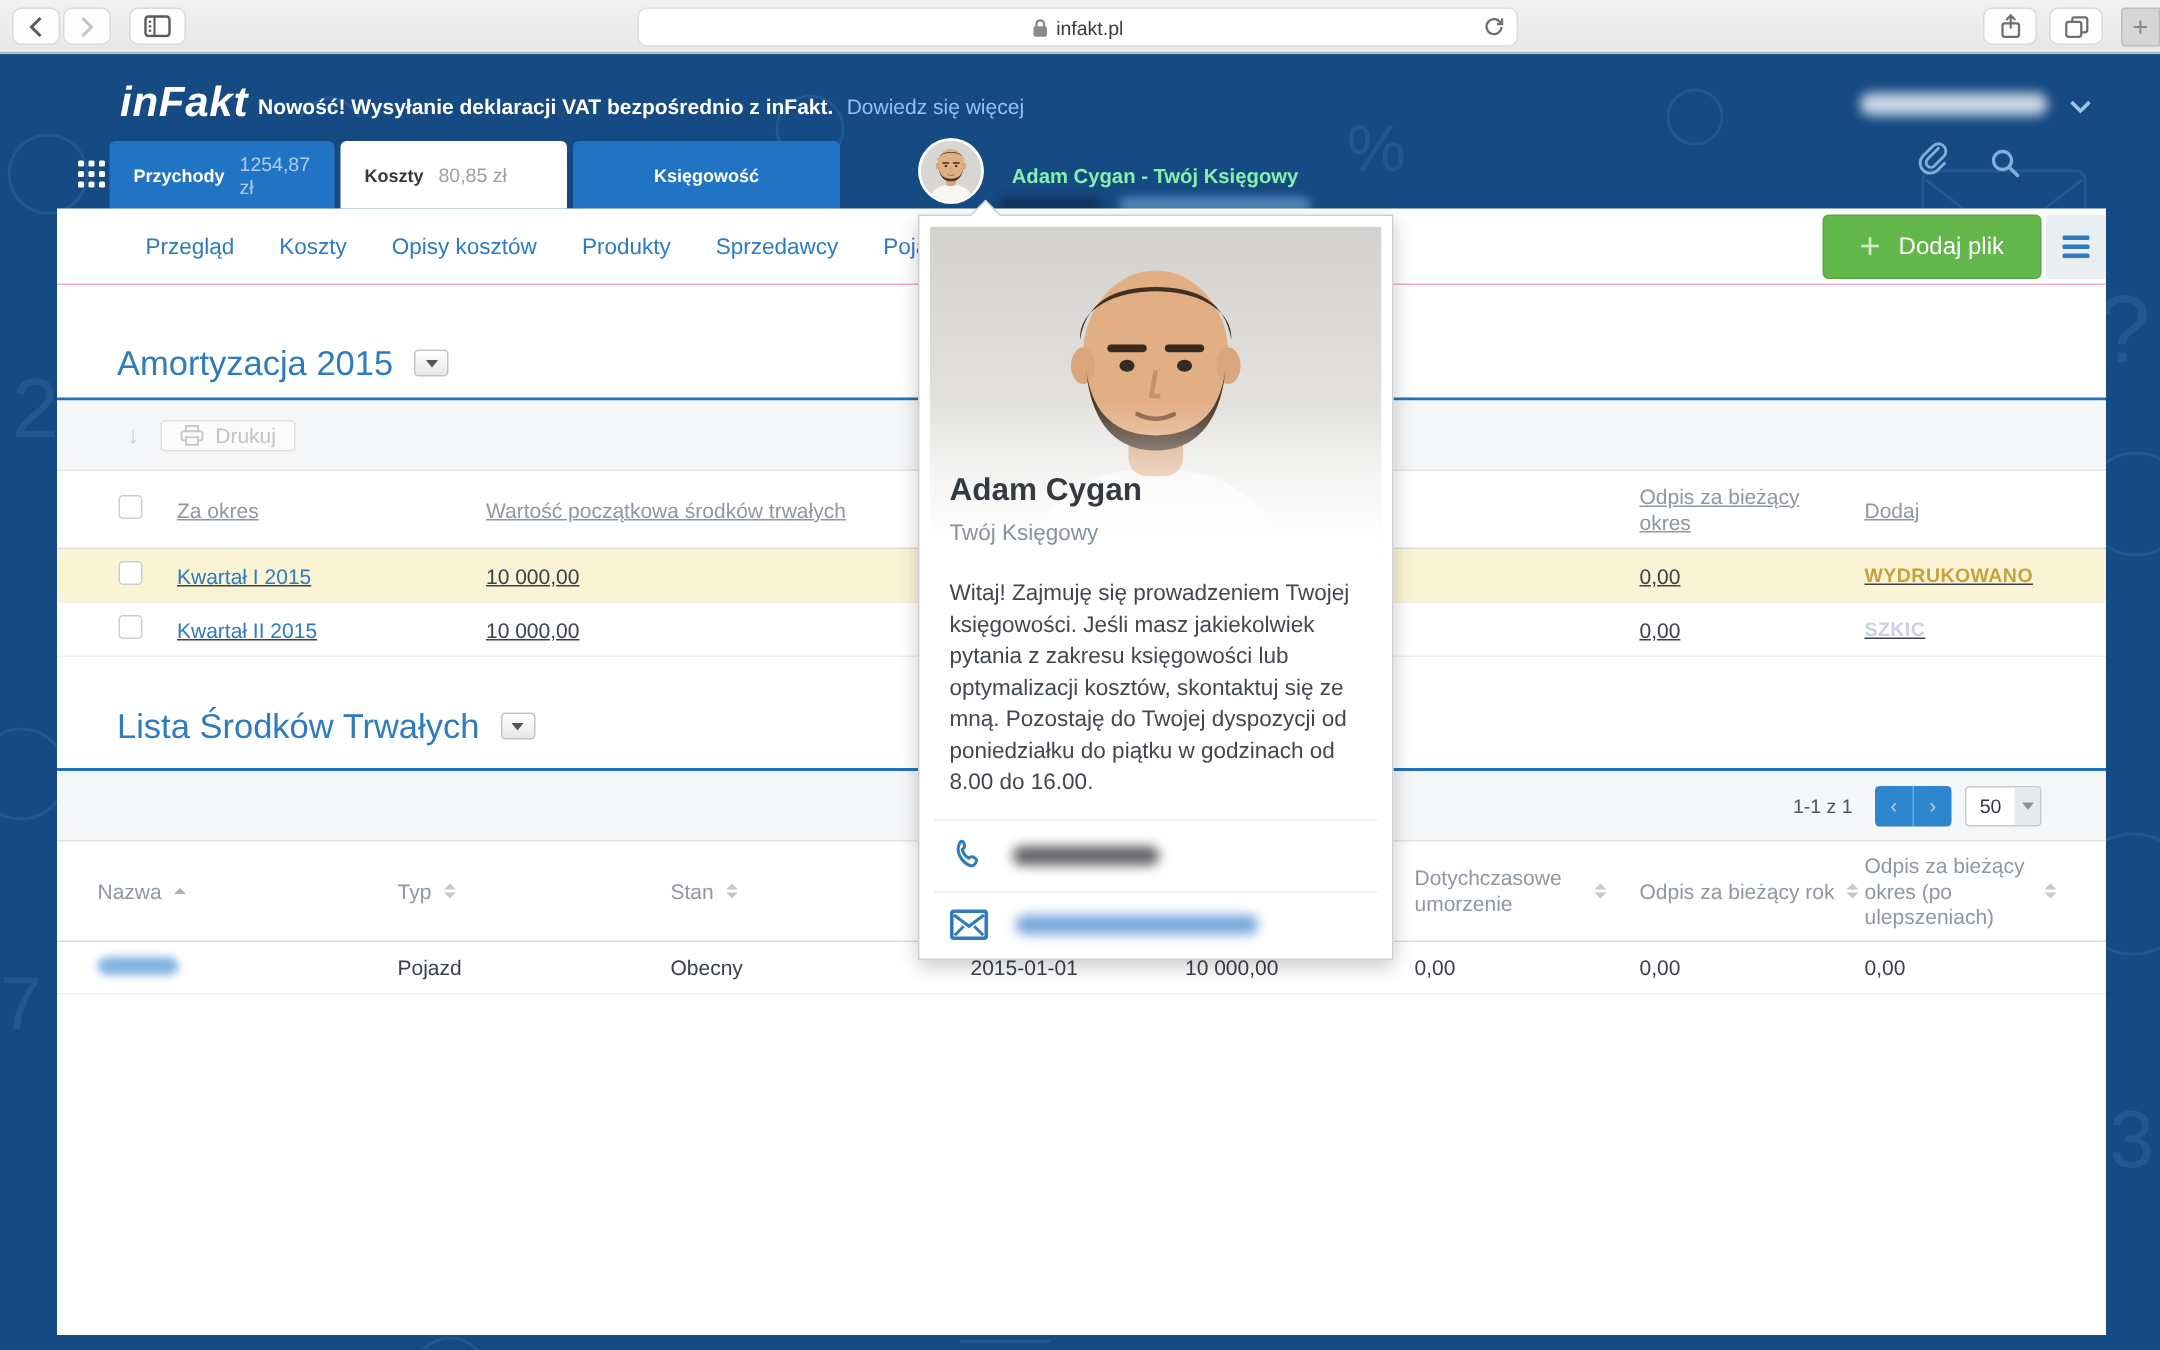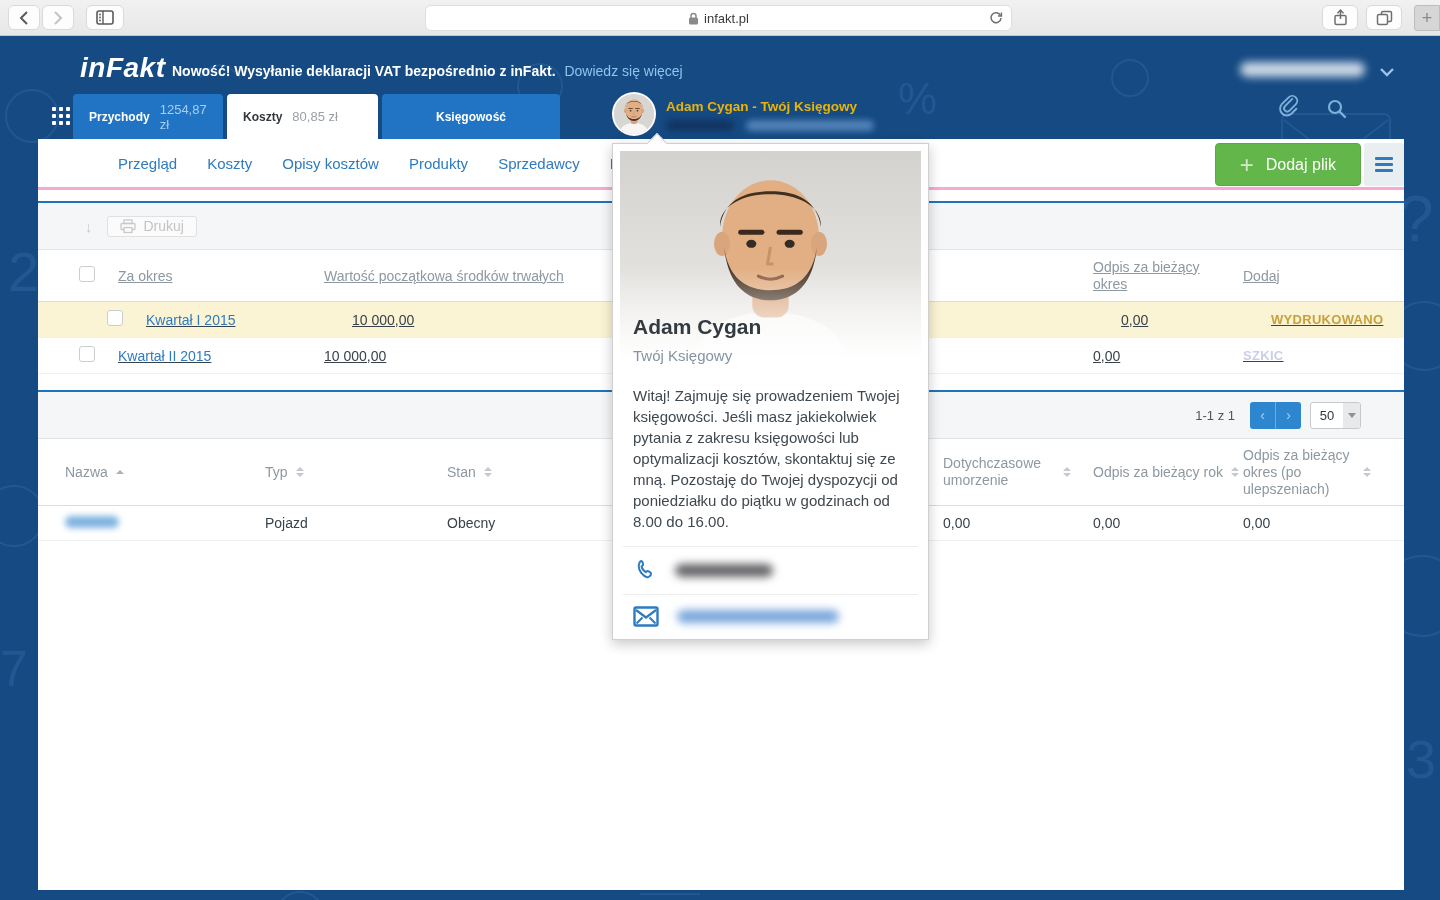--- a/index.html
+++ b/index.html
@@ -51,31 +51,31 @@
   .tab.white { background:#fff; }
   .tab .lbl { font-size:12px; font-weight:700; color:#fff; }
   .tab .amt { font-size:13px; color:#a9cdec; }
   .tab.white .lbl { color:#34383c; }
   .tab.white .amt { color:#9aa0a6; }
   .tab-1 { width:150px; } .tab-2 { width:151px; } .tab-3 { width:178px; justify-content:center; }
 
   .profile { position:absolute; left:612px; top:56px; z-index:2; display:flex; gap:10px; }
   .avatar { width:44px; height:44px; border-radius:50%; border:2px solid rgba(255,255,255,.95);
     overflow:hidden; background:#d8d6d2; flex:none; }
-  .prof-name { font-size:13.5px; font-weight:700; color:#eab308; margin-top:7px; }
+  .prof-name { font-size:13.5px; font-weight:700; color:#86efac; margin-top:18px;text-align:center; }
   .prof-contact { display:flex; gap:12px; margin-top:6px; }
   .blob { border-radius:7px; filter:blur(3px); }
   .blob-phone { width:68px; height:11px; background:rgba(15,35,70,.55); }
   .blob-mail { width:128px; height:11px; background:rgba(130,175,225,.55); }
 
   
   .content { position:absolute; left:38px; top:103px; width:1366px; height:751px; background:#fff; z-index:3; }
 
-  .subnav { height:51px; display:flex; align-items:center; padding-left:80px; gap:30px;
-    border-bottom:3px solid #f9a8d4; position:relative; font-size:15px; }
+  .subnav { height:51px; display:flex; align-items:center; padding-left:59px; gap:30px;
+    border-bottom:1px solid #f9a8d4; position:relative; font-size:15px; }
   .subnav a { color:#2e7bbf; text-decoration:none; cursor:pointer; }
   .subnav a.active { color:#33383d; }
   .btn-add { position:absolute; right:43px; top:4px; height:43px; background:#63b74a; border:1px solid #59a842;
     border-radius:4px; display:flex; align-items:center; gap:12px; padding:0 24px; cursor:pointer; }
   .btn-add .plus { color:rgba(255,255,255,.72); font-size:24px; font-weight:300; line-height:1; }
   .btn-add .txt { color:#fff; font-size:16px; }
   .btn-menu { position:absolute; right:0; top:4px; width:40px; height:43px; background:#e9eef1; border-radius:3px;
     display:flex; flex-direction:column; align-items:center; justify-content:center; gap:3px; cursor:pointer; }
   .btn-menu i { width:18px; height:3px; background:#2e7bbf; border-radius:1px; }
 
@@ -109,21 +109,21 @@
     border-top:5px solid #8b9197; }
 
   .t1 { display:grid; grid-template-columns:40px 40px 206px 769px 150px 1fr; align-items:center;text-decoration:underline; }
   .t2 { display:grid; grid-template-columns:27px 200px 182px 200px 143px 153px 150px 150px 1fr; align-items:center; }
   .thead { border-bottom:1px solid #d9dde0; font-size:14px; color:#8d98a1; }
   .t1.thead { height:52px; }
   .t2.thead { height:67px; }
   .trow { font-size:14px; color:#39424a; border-bottom:1px solid #eef0f2; }
   .t1.trow { height:36px; }
   .t2.trow { height:35px; }
-  .trow.hl { background:#fbf4d4;padding-left:28px; }
+  .trow.hl { background:#fbf4d4; }
   .cell-link { color:#2e7bbf; cursor:pointer; }
   .status { font-size:13px; font-weight:700; letter-spacing:.3px; }
   .st-printed { color:#c7a13e; }
   .st-draft { color:#c9cfe8; }
   .wrap-105 { max-width:112px; display:inline-block; line-height:17px; }
   .hcell { display:flex; align-items:center; gap:8px; }
   .sort { display:inline-flex; flex-direction:column; gap:2px; }
   .sort i { width:0; height:0; border-left:4px solid transparent; border-right:4px solid transparent; }
   .sort .up { border-bottom:4px solid #c3c9ce; }
   .sort .down { border-top:4px solid #c3c9ce; }
@@ -320,20 +320,26 @@
         <span class="plus">+</span>
         <span class="txt">Dodaj plik</span>
       </div>
       <div class="btn-menu">
         <i></i>
           <i></i>
           <i></i>
       </div>
     </div>
 
+    <div class="sec-title">
+      <h2>Amortyzacja 2015</h2>
+      <div class="dd-btn">
+          <i></i>
+        </div>
+    </div>
     <div class="rule"></div>
 
     <div class="toolbar first">
       <span class="dl-arrow">↓</span>
       <div class="btn-print">
         <svg width="16" height="15" viewBox="0 0 16 15">
           <rect x="4" y="1" width="8" height="3.5" fill="none" stroke="#c9c9c9" stroke-width="1.3"></rect>
           <rect x="1" y="4.5" width="14" height="6" rx="1" fill="none" stroke="#c9c9c9" stroke-width="1.3"></rect>
           <rect x="4" y="8.5" width="8" height="5" fill="#fbfbfb" stroke="#c9c9c9" stroke-width="1.3"></rect>
         </svg>
@@ -360,20 +366,26 @@
     </div>
     <div class="t1 trow">
       <span></span>
       <span><input type="checkbox" class="cbx" style=""></span>
       <span class="cell-link">Kwartał II 2015</span>
       <span>10 000,00</span>
       <span>0,00</span>
       <span class="status st-draft">SZKIC</span>
     </div>
 
+    <div class="sec-title second">
+      <h2>Lista Środków Trwałych</h2>
+      <div class="dd-btn">
+          <i></i>
+        </div>
+    </div>
     <div class="rule second"></div>
 
     <div class="toolbar second">
       <span class="pg-range">1-1 z 1</span>
       <div class="pg-nav">
         <span>‹</span>
         <span>›</span>
       </div>
       <div class="pg-size">
         <span class="val">50</span>

